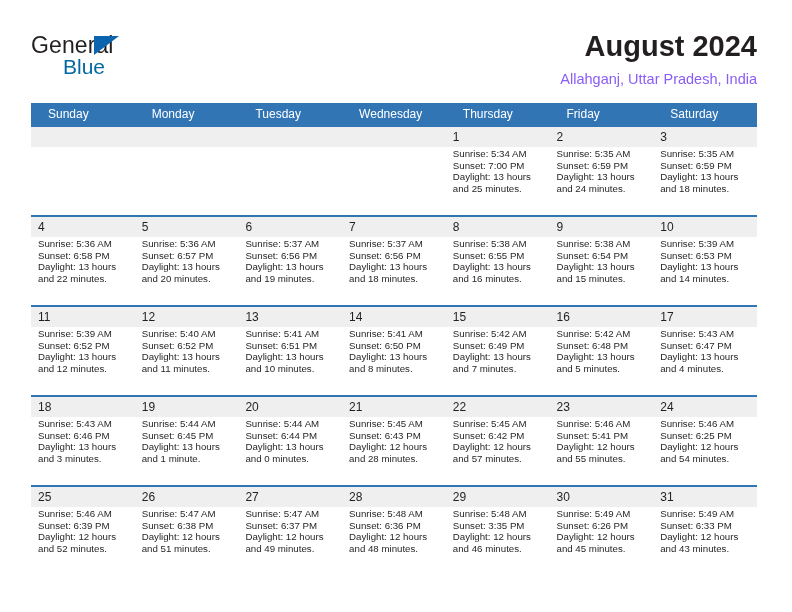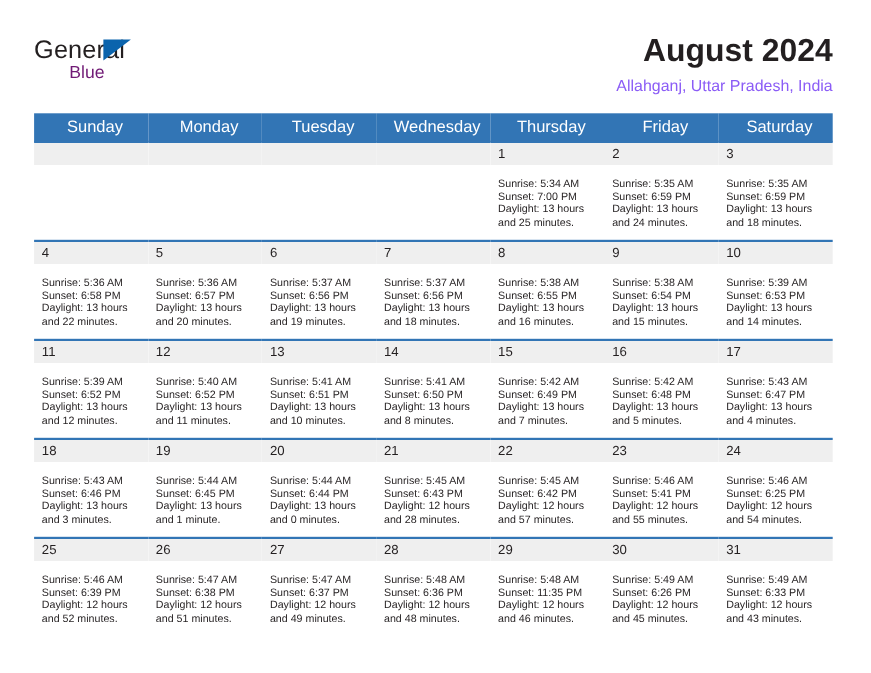--- a/index.html
+++ b/index.html
@@ -46,22 +46,22 @@
     font-size: 23px;
     letter-spacing: 0.1px;
     color: #231f20;
     line-height: 26px;
     font-family: "Liberation Sans", sans-serif;
   }
   .logo-blue {
     position: absolute;
     left: 32px;
     top: 22px;
-    font-size: 16px;
-    color: #701a75;
+    font-size: 21px;
+    color: #0369a1;
     line-height: 26px;
     font-family: "Liberation Sans", sans-serif;
   }
   .logo-triangle {
     position: absolute;
     left: 63px;
     top: 4px;
     width: 0;
     height: 0;
     border-left: 25px solid #0b64ad;
@@ -96,23 +96,23 @@
     top: 103px;
     width: 726px;
     border-collapse: collapse;
     table-layout: fixed;
   }
 
   .calendar th {
     background: #3275b5;
     color: #ffffff;
     font-weight: normal;
-    font-size: 15px;
-    text-align: center;
-    padding: 4px 0 4px 7px;
+    font-size: 12px;
+    text-align: left;
+    padding: 4px 0 4px 17px;
     height: 13px;
     border: none;
   }
 
   .calendar td {
     vertical-align: top;
     padding: 0;
     border: none;
     border-top: 2px solid #3275b5;
     height: 88px;
@@ -123,21 +123,21 @@
   .daynum {
     background: #efefef;
     font-size: 12px;
     color: #231f20;
     padding: 3px 0 3px 7px;
     line-height: 14px;
     min-height: 14px;
   }
 
   .dayinfo {
-    padding: 12px 6px 0 7px;
+    padding: 1px 6px 0 7px;
     font-size: 9.7px;
     line-height: 11.6px;
     color: #231f20;
   }
   .dayinfo div {
     white-space: nowrap;
   }
 </style>
 </head>
 <body>
@@ -466,21 +466,21 @@
               <div>Sunrise: 5:48 AM</div>
               <div>Sunset: 6:36 PM</div>
               <div>Daylight: 12 hours</div>
               <div>and 48 minutes.</div>
             </div>
           </td>
           <td>
             <div class="daynum">29</div>
             <div class="dayinfo">
               <div>Sunrise: 5:48 AM</div>
-              <div>Sunset: 11:35 PM</div>
+              <div>Sunset: 3:35 PM</div>
               <div>Daylight: 12 hours</div>
               <div>and 46 minutes.</div>
             </div>
           </td>
           <td>
             <div class="daynum">30</div>
             <div class="dayinfo">
               <div>Sunrise: 5:49 AM</div>
               <div>Sunset: 6:26 PM</div>
               <div>Daylight: 12 hours</div>

